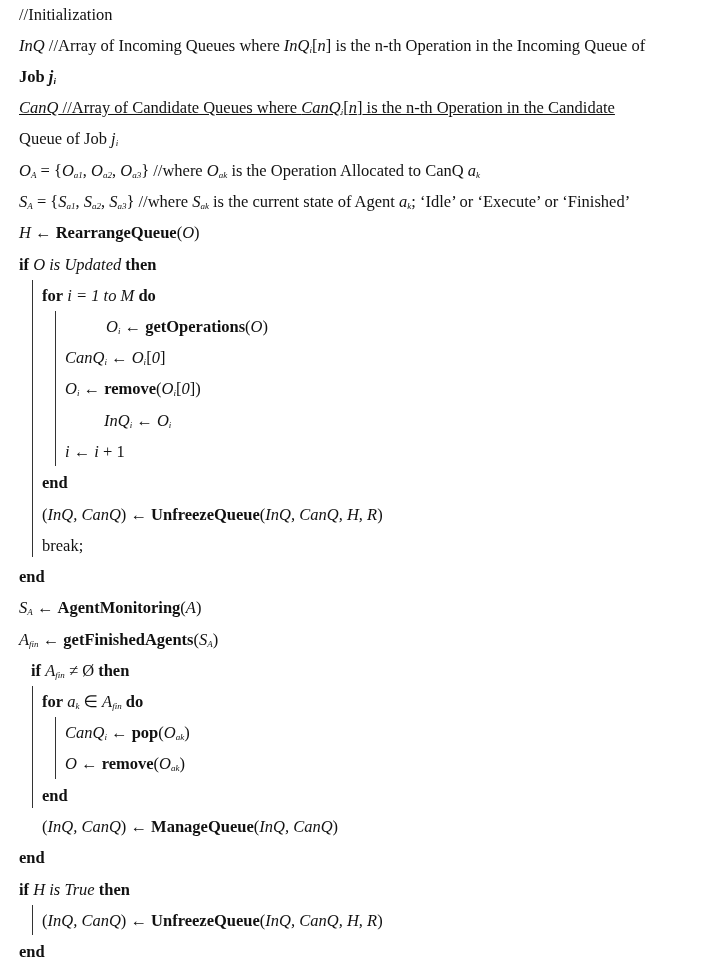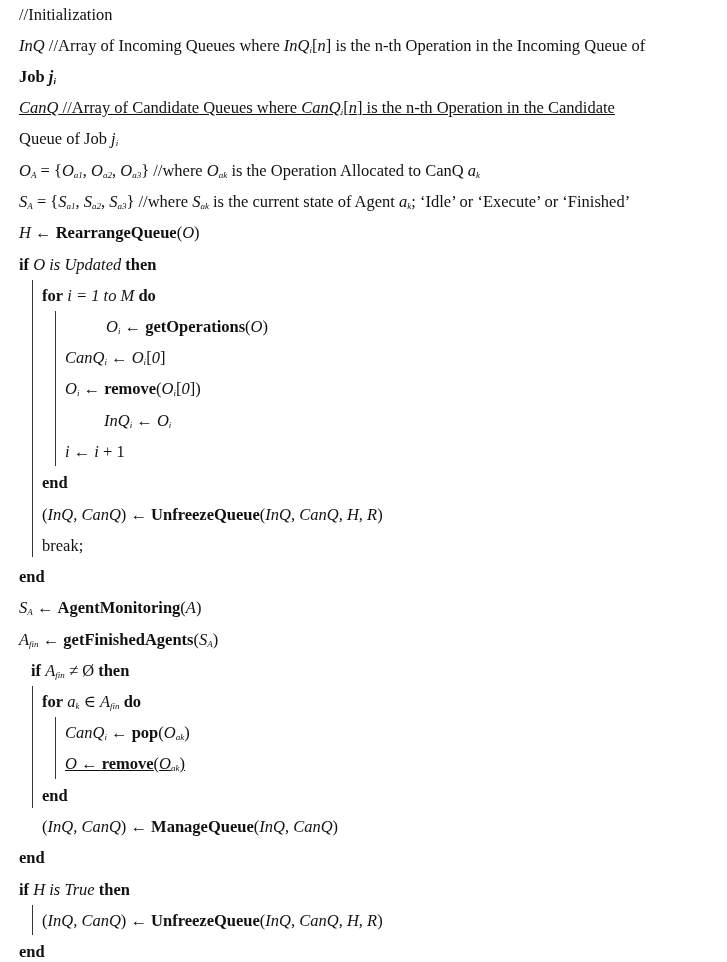--- a/index.html
+++ b/index.html
@@ -56,26 +56,26 @@
 
   <div class="line" style="left:19px;top:567px;"><b>end</b></div>
 
   <div class="line" style="left:19px;top:598px;"><i>S</i><sub>A</sub><span> ← </span><b>AgentMonitoring</b>(<i>A</i>)</div>
 
   <div class="line" style="left:19px;top:630px;"><i>A</i><sub>fin</sub><span> ← </span><b>getFinishedAgents</b>(<i>S</i><sub>A</sub>)</div>
 
   <div class="line" style="left:19px;top:661px;margin-left:12px;"><b>if</b> <i>A</i><sub>fin</sub><span> ≠ Ø </span><b>then</b></div>
   <div class="vbar" style="left:32px;top:686px;height:122px;"></div>
 
-  <div class="line" style="left:42px;top:692px;"><b>for</b> <i>a</i><sub>k</sub><span> ∈ </span> <i>A</i><sub>fin</sub> <b>do</b></div>
+  <div class="line" style="left:42px;top:692px;font-family:Liberation Serif, serif;"><b>for</b> <i>a</i><sub>k</sub><span> ∈ </span> <i>A</i><sub>fin</sub> <b>do</b></div>
   <div class="vbar" style="left:55px;top:717px;height:62px;"></div>
 
   <div class="line" style="left:65px;top:723px;"><i>CanQ</i><sub>i</sub><span> ← </span><b>pop</b>(<i>O</i><sub>ak</sub>)</div>
 
-  <div class="line" style="left:65px;top:754px;text-decoration:underline;"><i>O</i><span> ← </span><b>remove</b>(<i>O</i><sub>ak</sub>)</div>
+  <div class="line" style="left:65px;top:754px;"><i>O</i><span> ← </span><b>remove</b>(<i>O</i><sub>ak</sub>)</div>
 
   <div class="line" style="left:42px;top:786px;"><b>end</b></div>
 
   <div class="line" style="left:42px;top:817px;">(<i>InQ</i><span class="it">, </span><i>CanQ</i>)<span> ← </span><b>ManageQueue</b>(<i>InQ</i><span class="it">, </span><i>CanQ</i>)</div>
 
   <div class="line" style="left:19px;top:848px;"><b>end</b></div>
 
   <div class="line" style="left:19px;top:880px;"><b>if</b> <i>H</i> <i>is True</i> <b>then</b></div>
   <div class="vbar" style="left:32px;top:905px;height:30px;"></div>
 

